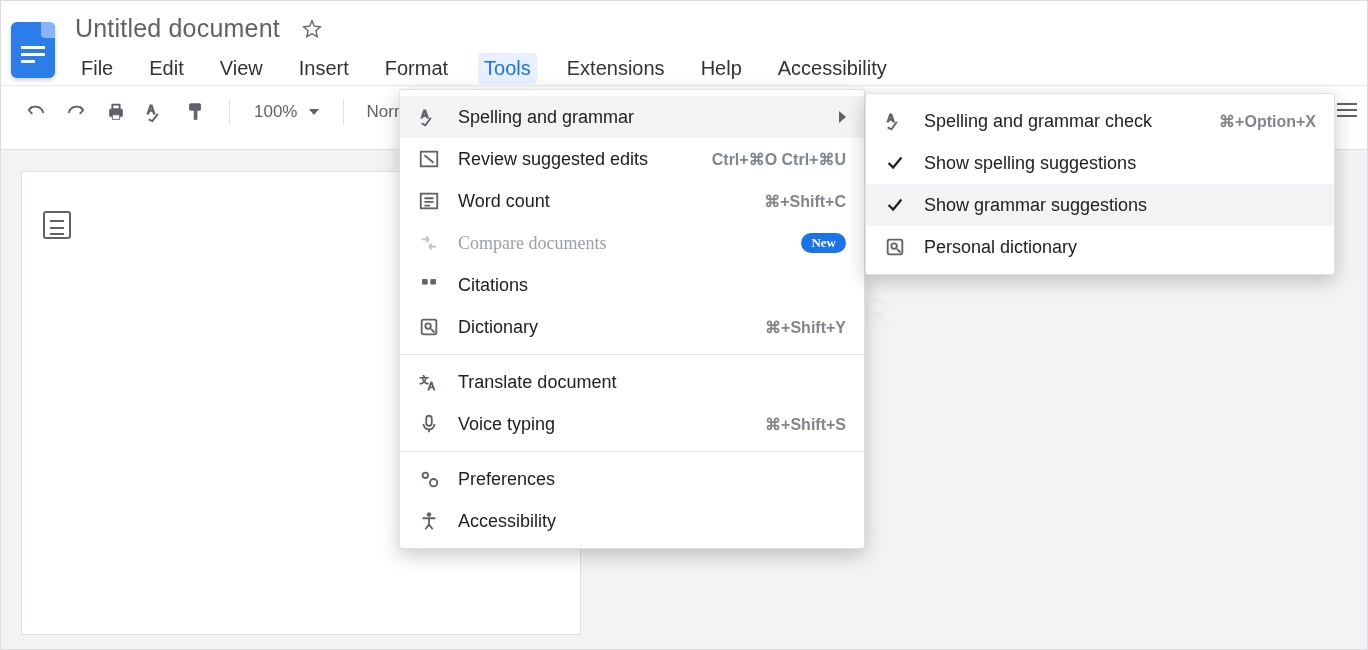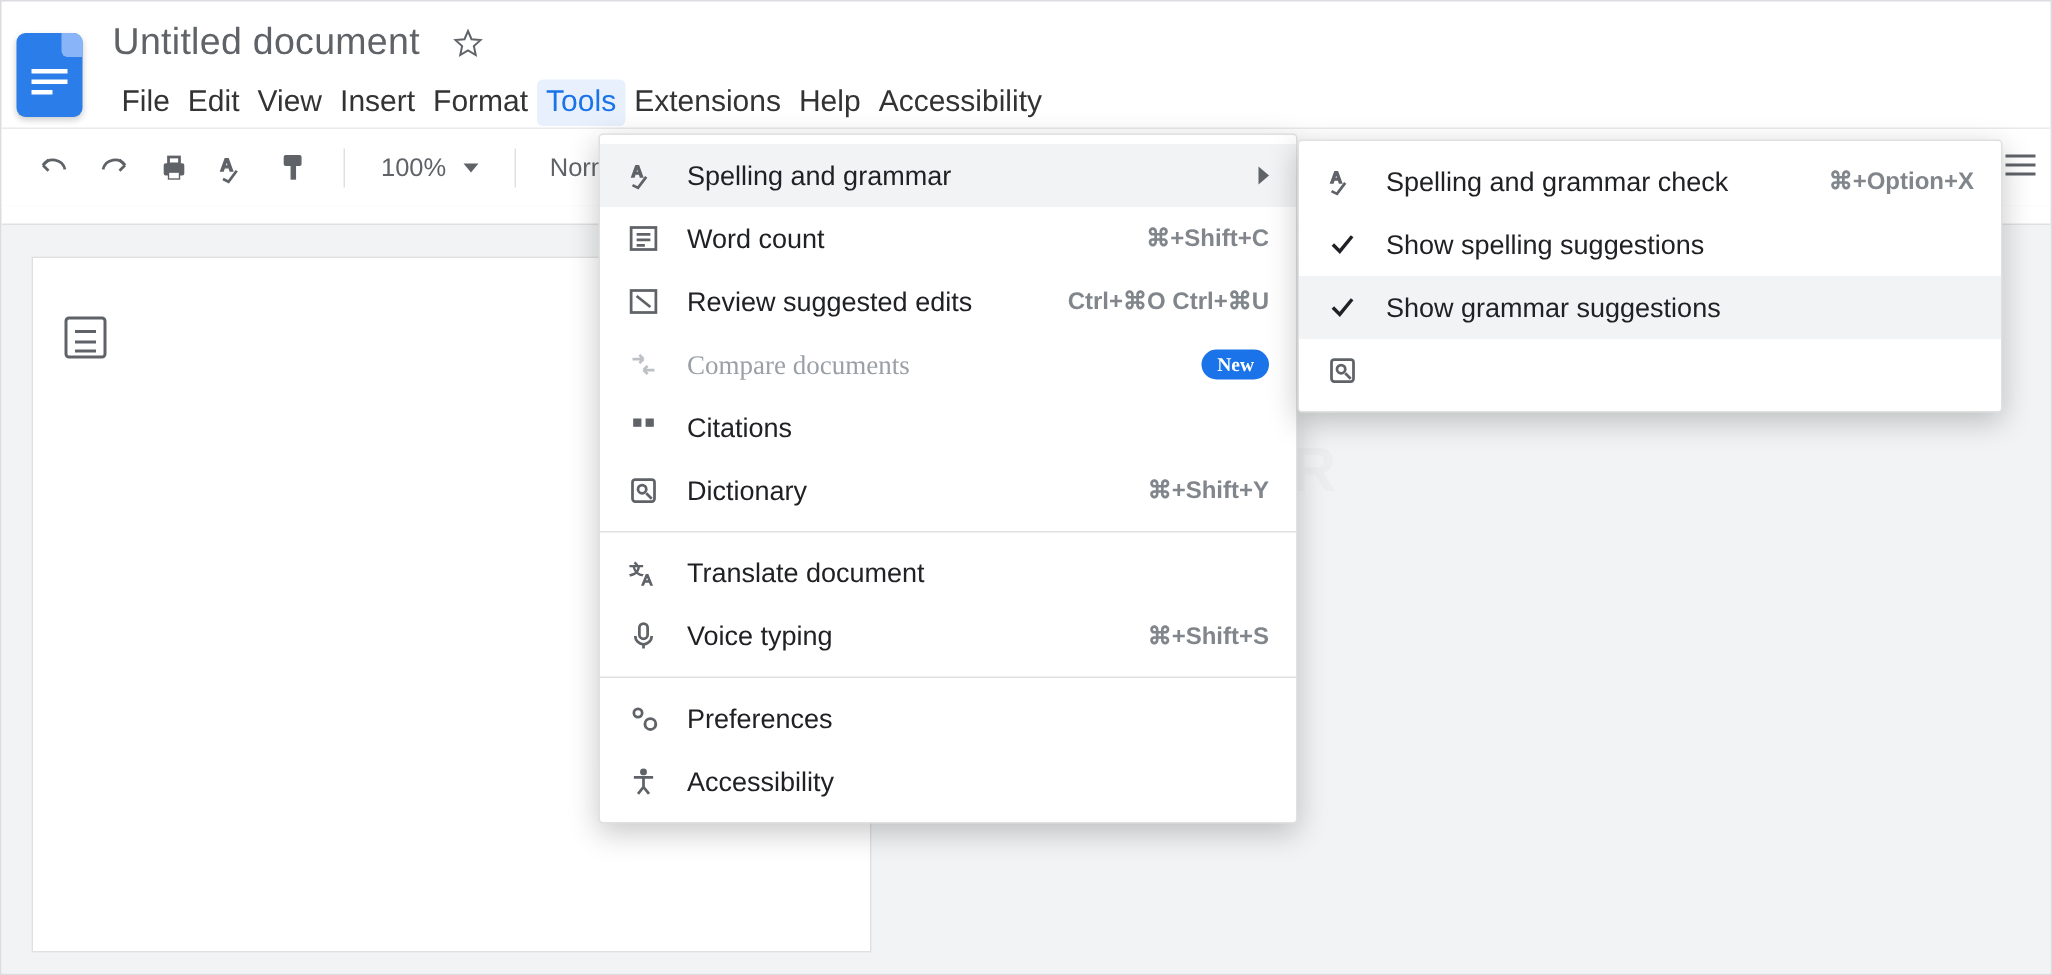--- a/index.html
+++ b/index.html
@@ -61,20 +61,21 @@
     letter-spacing: .2px;
   }
   .star {
     width:20px;height:20px;
     fill:none; stroke:#5f6368; stroke-width:1.6;
   }
 
   
   .menubar {
     display:flex;
+    gap: 24px;
     margin-top: 10px;
     font-size: 20px;
     color:#333;
   }
   .menu-item {
     padding: 4px 6px;
     border-radius: 4px;
     cursor: default;
   }
   .menu-item.active {
@@ -324,35 +325,35 @@
             <path d="M4 19l4 2 6-8" fill="none" stroke-width="2"></path>
           </svg>
       </span>
       <span class="label">Spelling and grammar</span>
       <span class="arrow"></span>
     </div>
     <div class="mrow">
       <span class="ic">
         <svg viewBox="0 0 24 24">
             <rect x="3" y="4" width="18" height="16" fill="none" stroke-width="2"></rect>
+            <path d="M7 8l10 8" stroke-width="2"></path>
+          </svg>
+      </span>
+      <span class="label">Review suggested edits</span>
+      <span class="shortcut">Ctrl+⌘O Ctrl+⌘U</span>
+    </div>
+    <div class="mrow">
+      <span class="ic">
+        <svg viewBox="0 0 24 24">
+            <rect x="3" y="4" width="18" height="16" fill="none" stroke-width="2"></rect>
             <path d="M7 9h10M7 13h10M7 17h6" stroke-width="2"></path>
           </svg>
       </span>
       <span class="label">Word count</span>
       <span class="shortcut">⌘+Shift+C</span>
-    </div>
-    <div class="mrow">
-      <span class="ic">
-        <svg viewBox="0 0 24 24">
-            <rect x="3" y="4" width="18" height="16" fill="none" stroke-width="2"></rect>
-            <path d="M7 8l10 8" stroke-width="2"></path>
-          </svg>
-      </span>
-      <span class="label">Review suggested edits</span>
-      <span class="shortcut">Ctrl+⌘O Ctrl+⌘U</span>
     </div>
     <div class="mrow disabled">
       <span class="ic">
         <svg viewBox="0 0 24 24">
             <path d="M4 8h8M12 8l-3-3M12 8l-3 3" fill="none" stroke-width="2"></path>
             <path d="M20 16h-8M12 16l3-3M12 16l3 3" fill="none" stroke-width="2"></path>
           </svg>
       </span>
       <span class="label">Compare documents</span>
       <span class="badge-new">New</span>
@@ -446,16 +447,17 @@
       <span class="label">Show grammar suggestions</span>
     </div>
     <div class="mrow">
       <span class="ic">
         <svg viewBox="0 0 24 24">
             <rect x="4" y="4" width="16" height="16" rx="2" fill="none" stroke-width="2"></rect>
             <circle cx="11" cy="11" r="3" fill="none" stroke-width="2"></circle>
             <path d="M14 14l4 4" stroke-width="2"></path>
           </svg>
       </span>
+      <span class="label">Personal dictionary</span>
     </div>
   </div>
 
 </div>
 
 </body></html>

